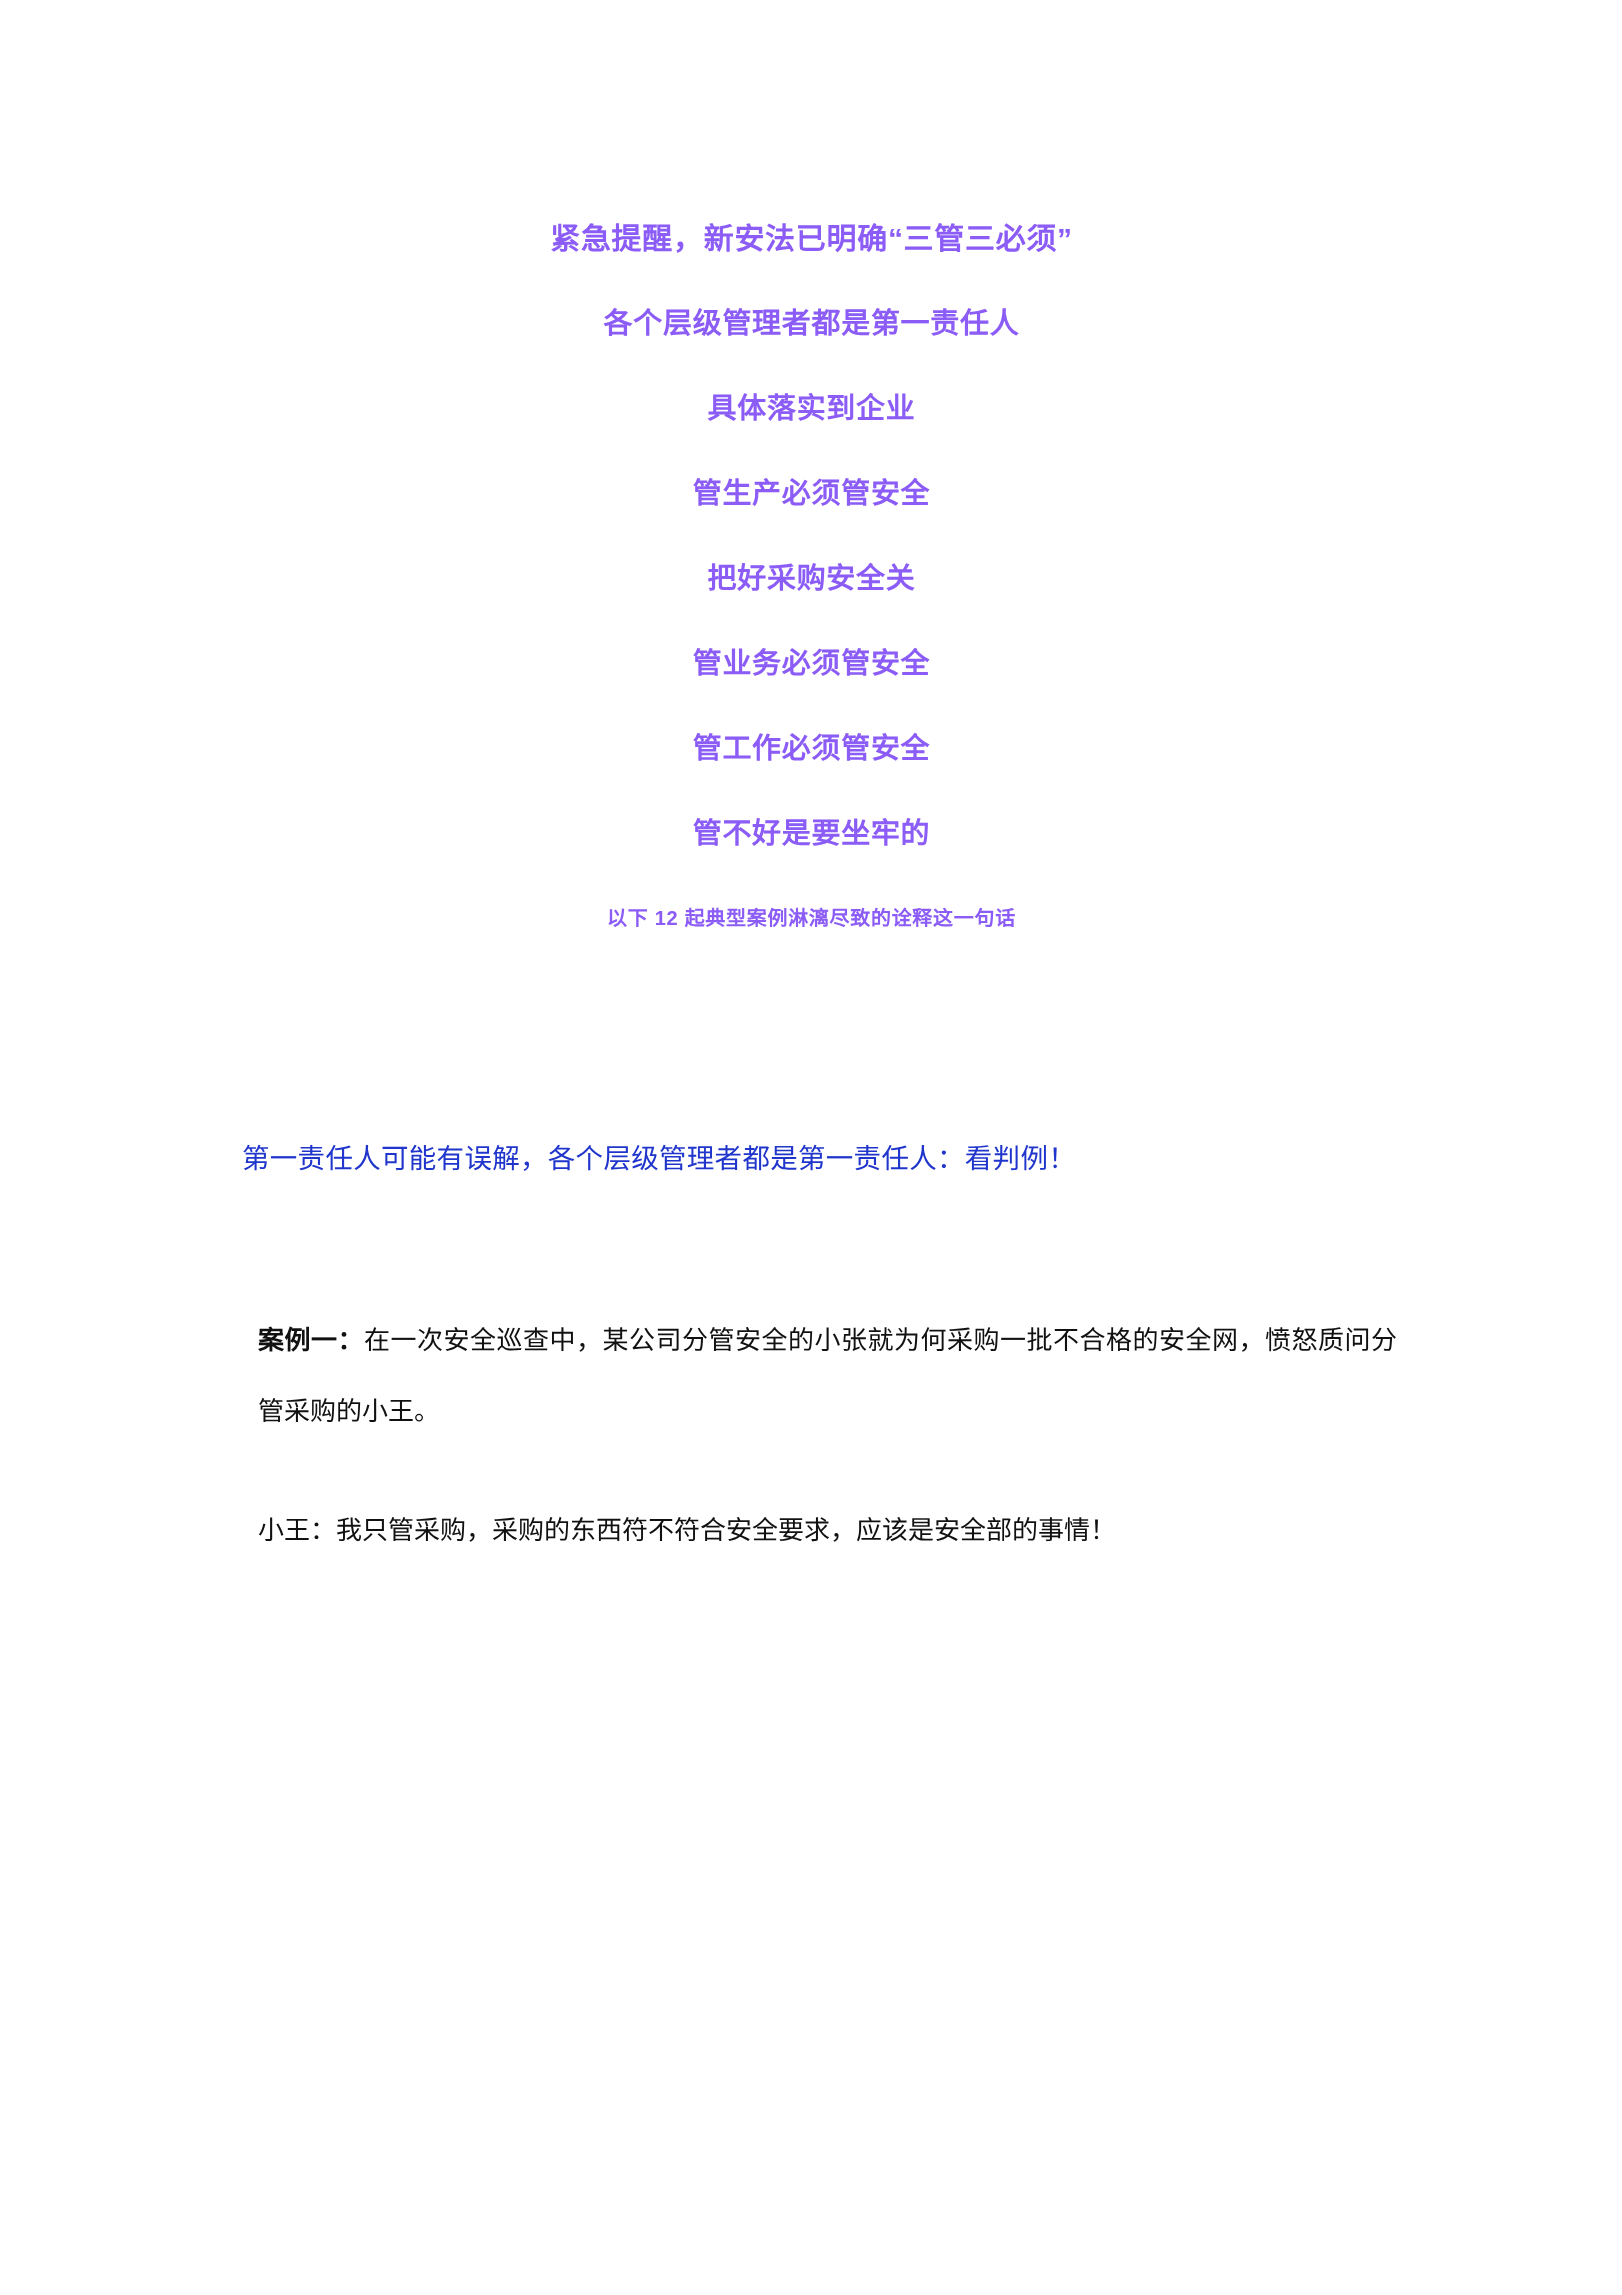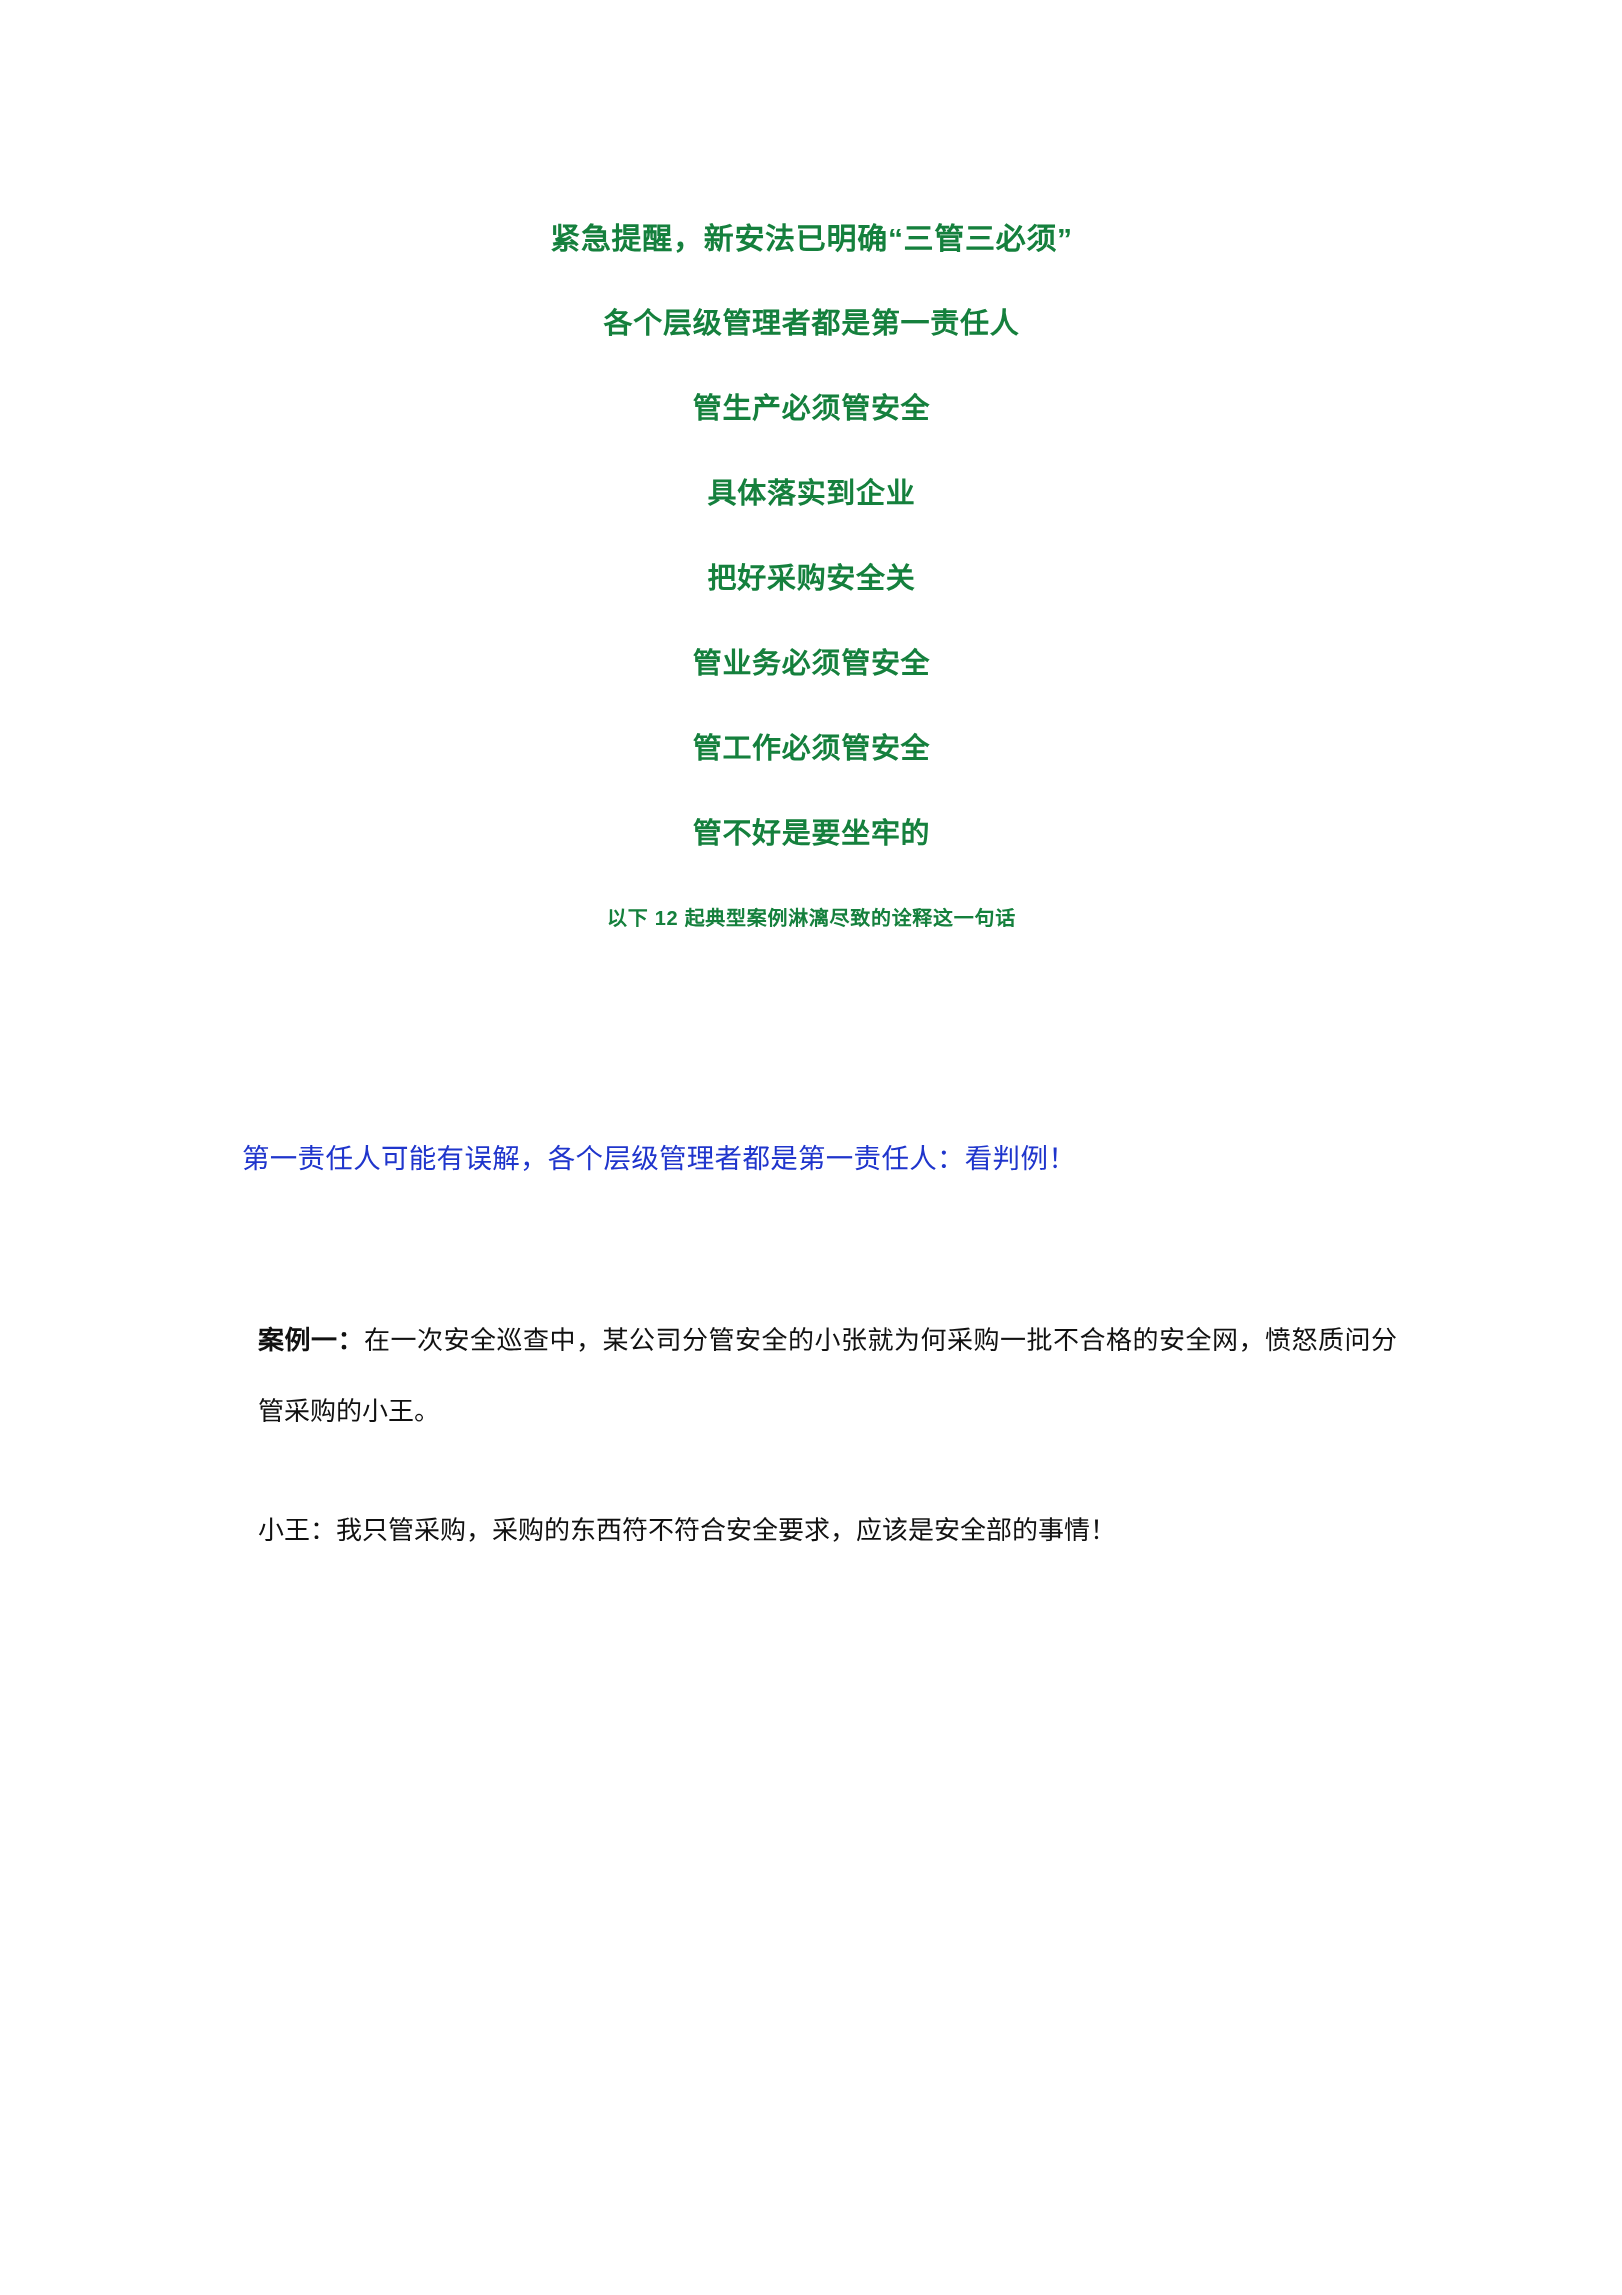--- a/index.html
+++ b/index.html
@@ -25,21 +25,21 @@
   }
   
   .headline-block {
     position: absolute;
     left: 0;
     top: 196px;
     width: 1623px;
     text-align: center;
   }
   .headline-line {
-    color: #15803d;
+    color: #8b5cf6;
     font-weight: bold;
     font-size: 29px;
     line-height: 85px;
     letter-spacing: 0.7px;
     white-space: nowrap;
   }
   .headline-line.first {
     font-size: 30px;
   }
   .headline-line.last {
@@ -82,22 +82,22 @@
   }
 </style>
 </head>
 <body>
 
 <div class="page">
 
   <div class="headline-block">
     <div class="headline-line first">紧急提醒，新安法已明确“三管三必须”</div>
     <div class="headline-line">各个层级管理者都是第一责任人</div>
+    <div class="headline-line">具体落实到企业</div>
     <div class="headline-line">管生产必须管安全</div>
-    <div class="headline-line">具体落实到企业</div>
     <div class="headline-line">把好采购安全关</div>
     <div class="headline-line">管业务必须管安全</div>
     <div class="headline-line">管工作必须管安全</div>
     <div class="headline-line">管不好是要坐牢的</div>
     <div class="headline-line last">以下 12 起典型案例淋漓尽致的诠释这一句话</div>
   </div>
 
   <div class="blue-heading">第一责任人可能有误解，各个层级管理者都是第一责任人：看判例！</div>
 
   <div class="body-block">

